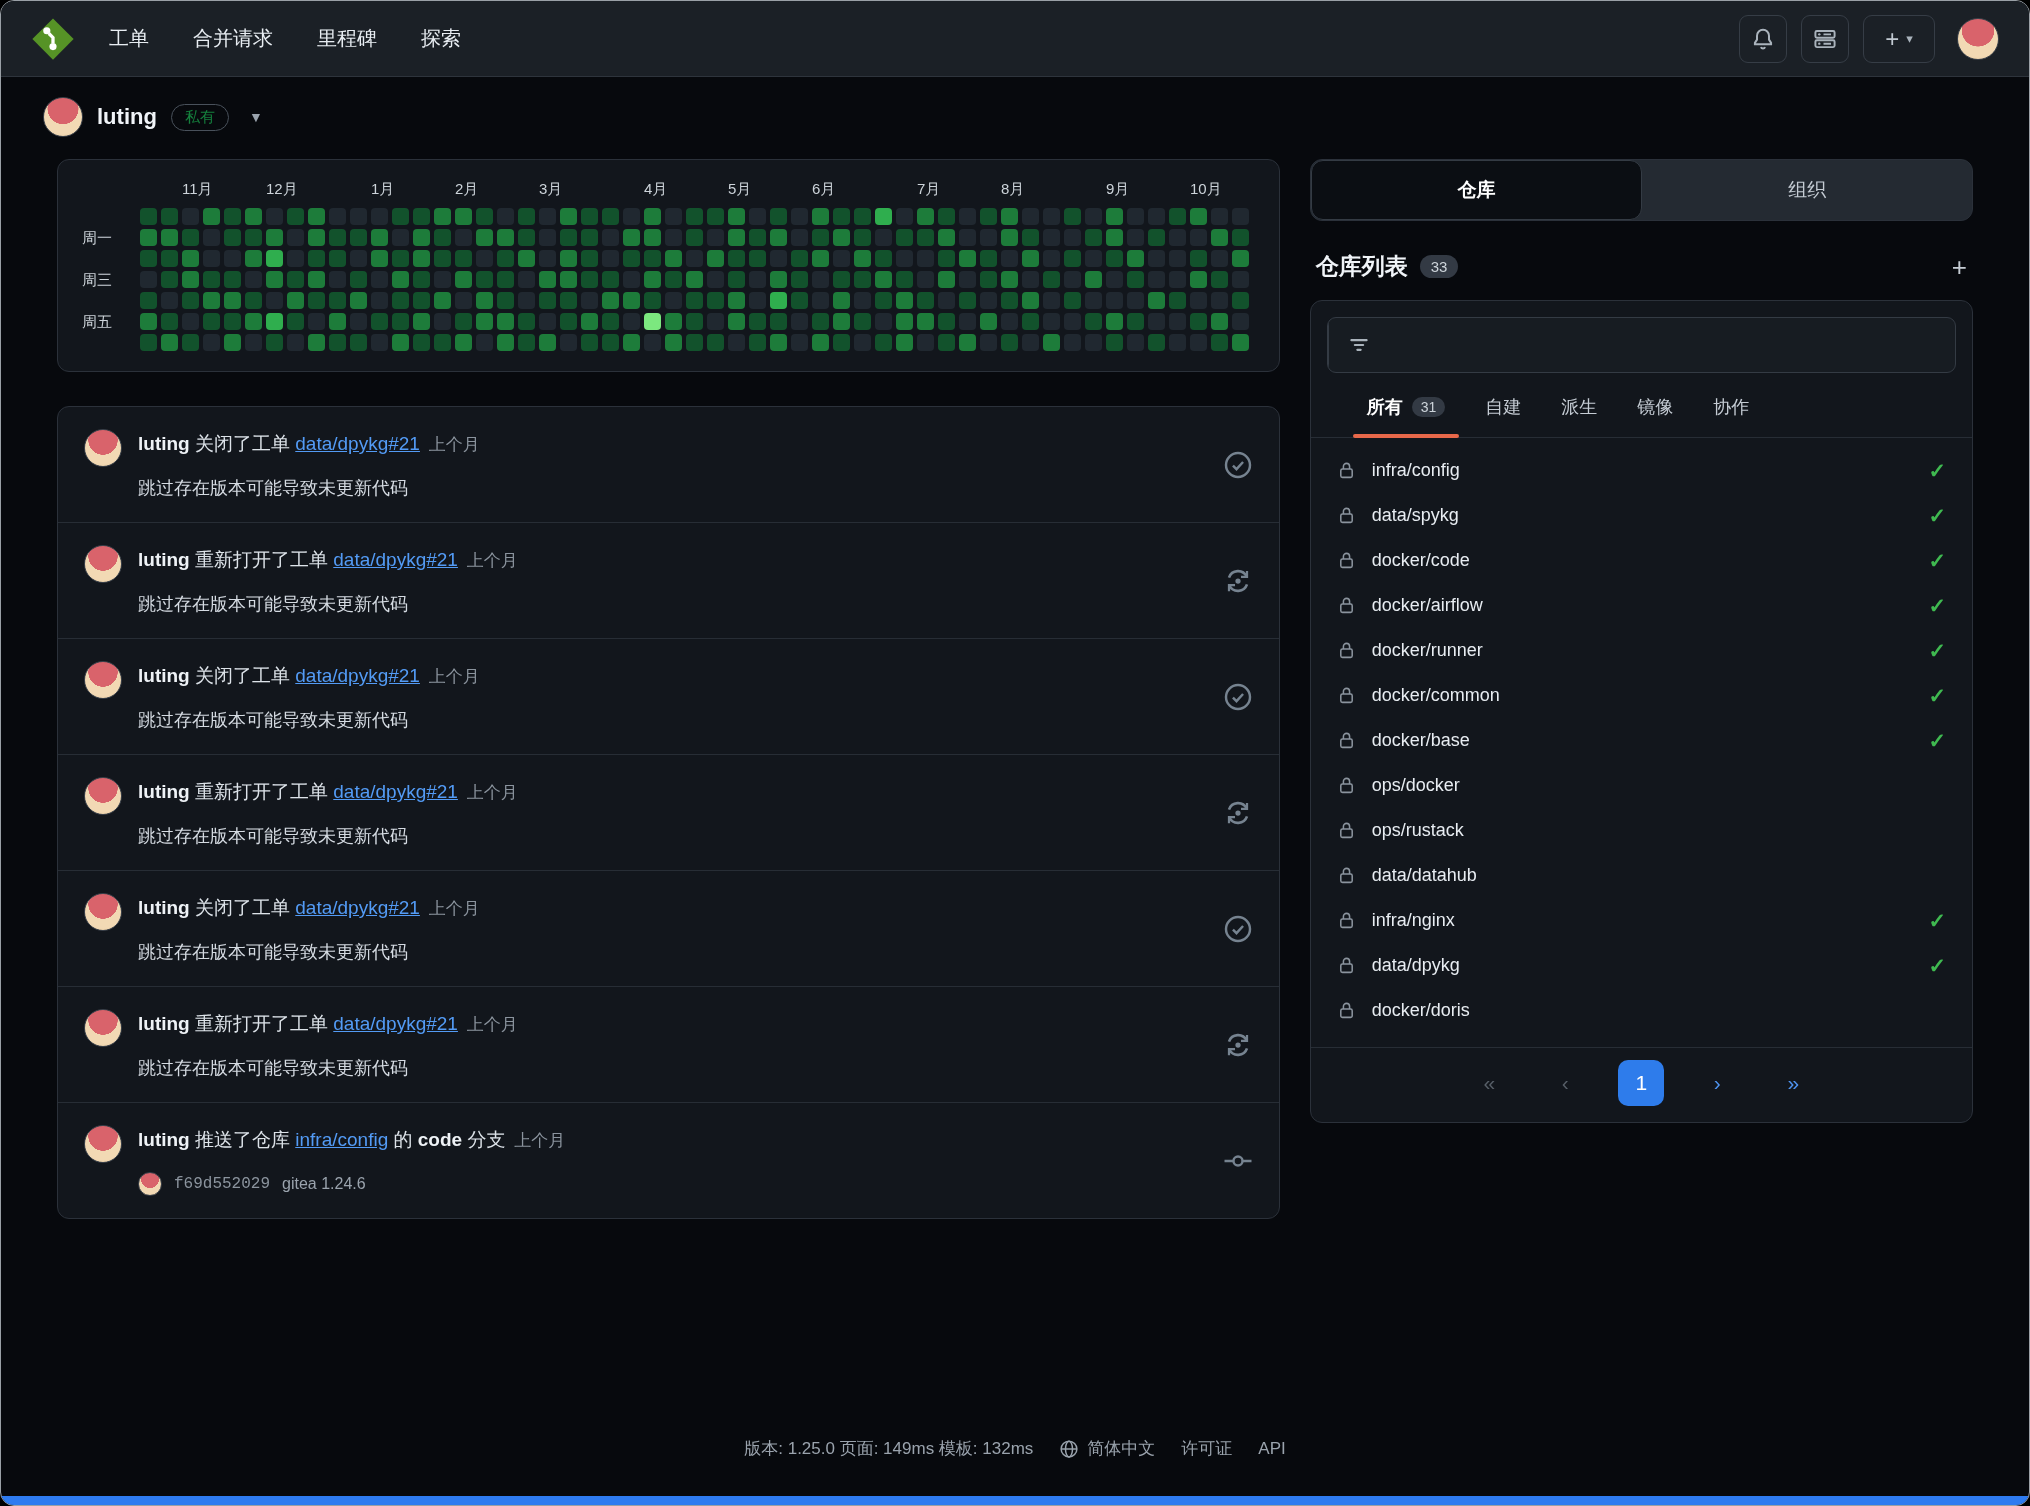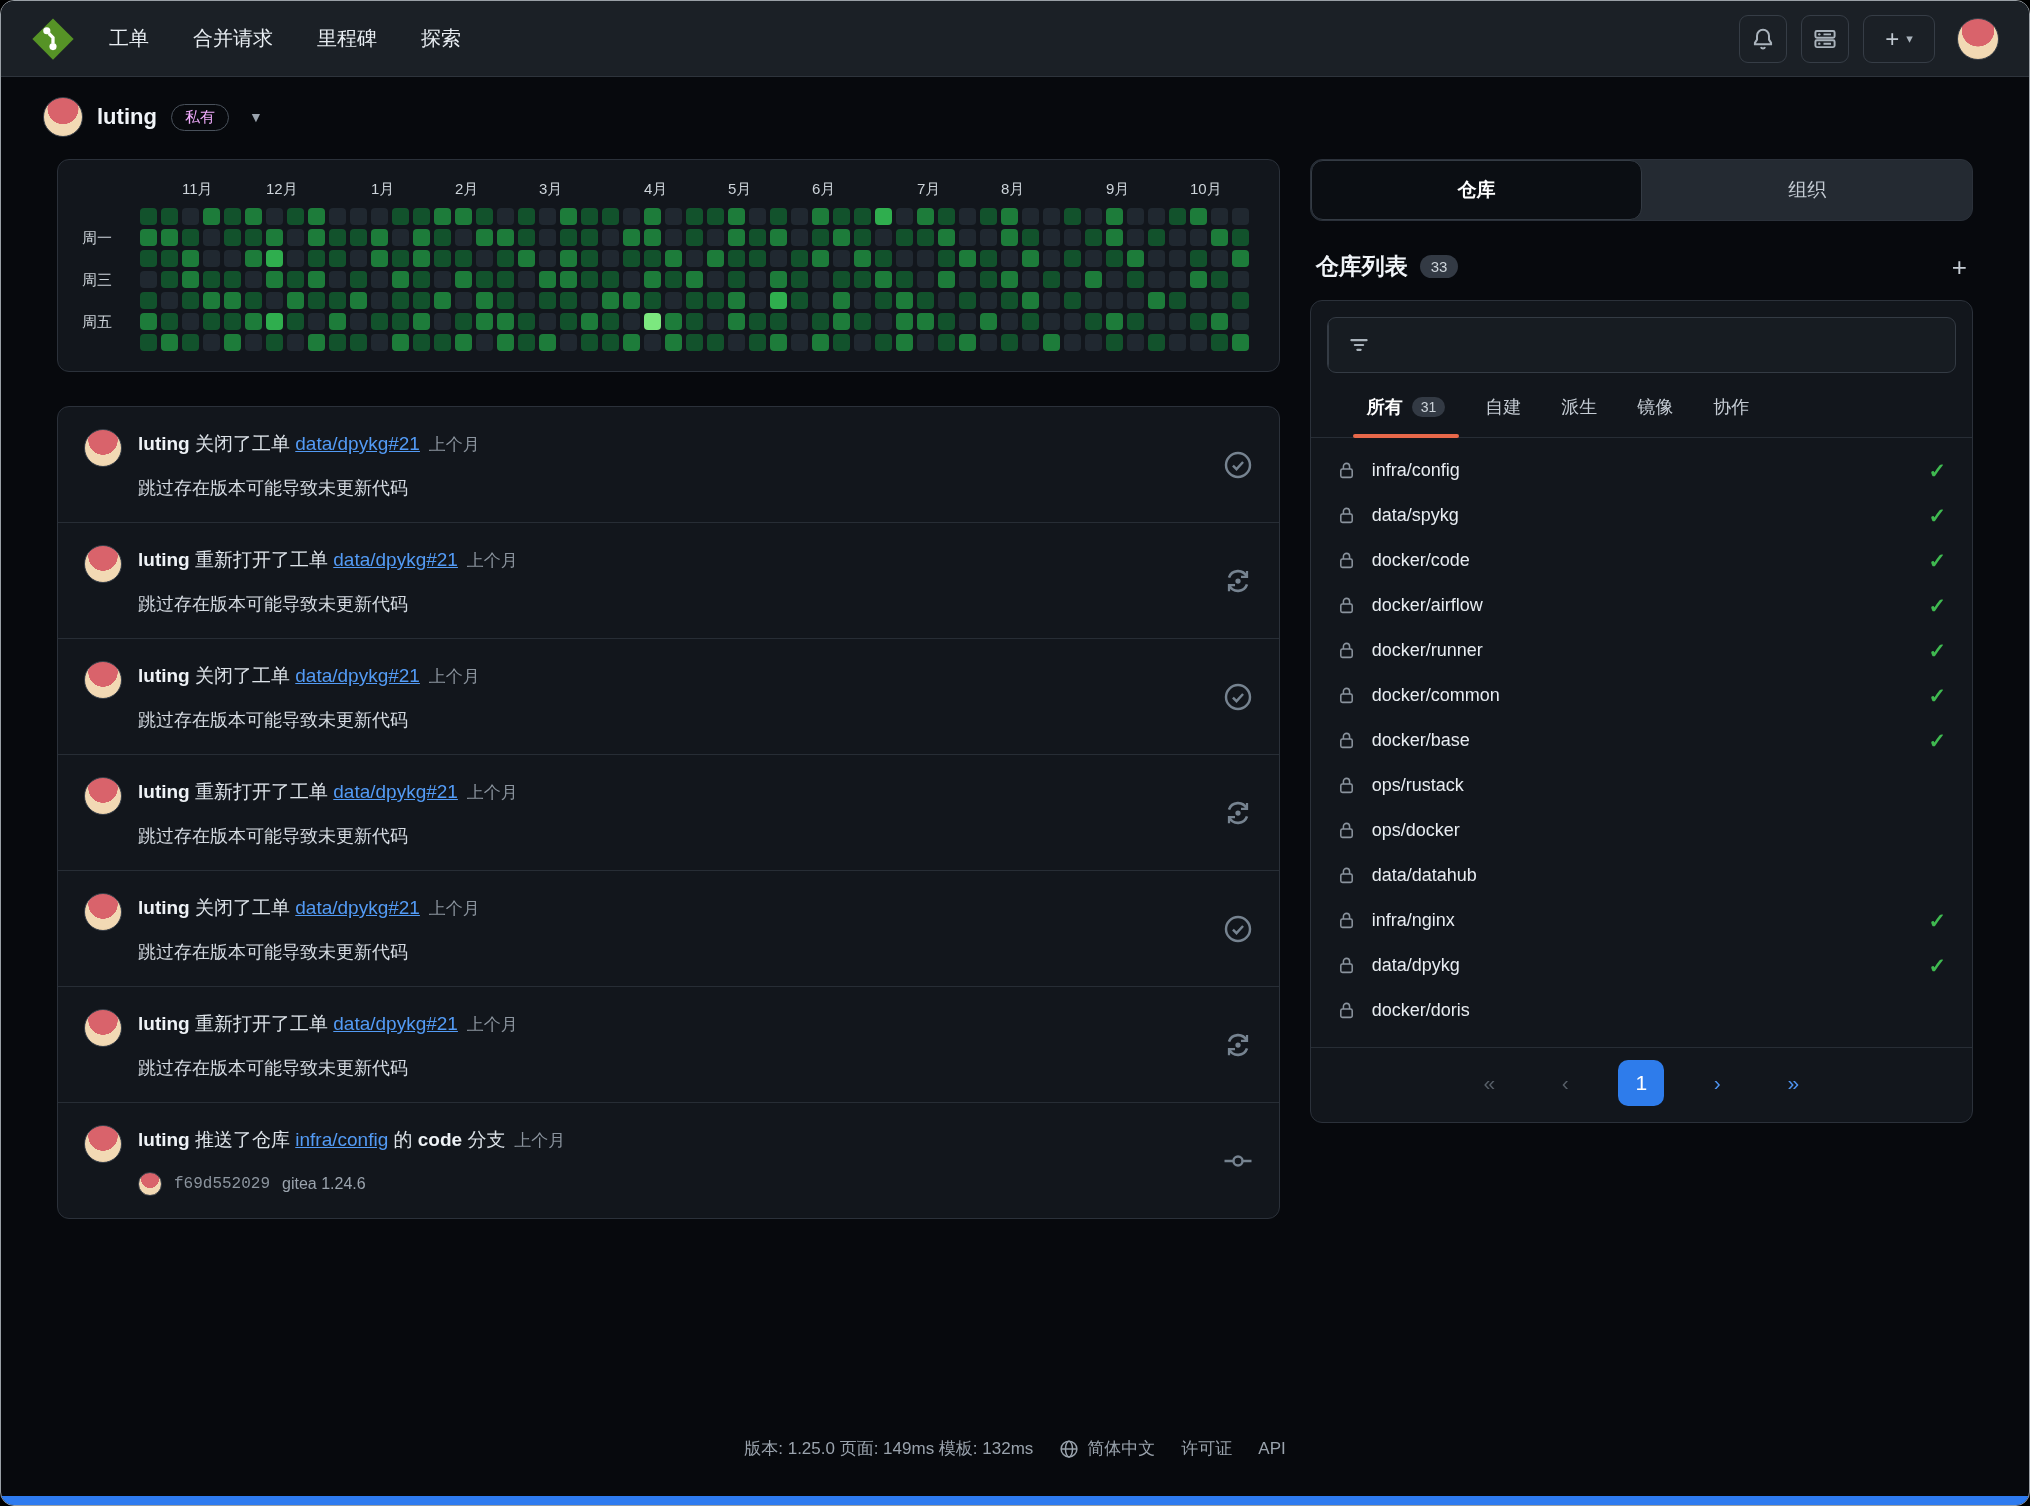--- a/index.html
+++ b/index.html
@@ -39,21 +39,21 @@
     background:radial-gradient(circle at 50% 28%, #d9636b 0 46%, #f2d9b4 47% 75%, #e8c79a 100%);
     border:1px solid #3a414a;
   }
   .avatar.nav{ width:42px; height:42px; margin-left:8px; }
   
   .profile-row{ display:flex; align-items:center; gap:14px; padding:20px 56px 8px 42px; }
   .avatar.profile{ width:40px; height:40px; }
   .profile-name{ font-size:22px; font-weight:bold; color:#f0f4f8; }
   .badge-pill{
     border:1px solid #49515b; border-radius:14px; padding:3px 13px;
-    font-size:15px; color:#f0abfc;
+    font-size:15px; color:#15803d;
   }
   .profile-caret{ color:#9aa3ad; font-size:14px; margin-left:6px; cursor:pointer; }
   
   .main{ display:flex; padding:14px 56px 0 56px; gap:30px; flex:0 0 auto; }
   .left-col{ width:1224px; display:flex; flex-direction:column; gap:34px; }
   .right-col{ width:664px; display:flex; flex-direction:column; }
   .card{
     background:#12161c; border:1px solid #2b313a; border-radius:12px;
   }
   
@@ -819,30 +819,30 @@
               <span class="repo-name">docker/base</span>
               <span class="repo-check">✓</span>
             </div>
             <div class="repo-row">
               <span class="repo-lock">
                 <svg width="19" height="19" viewBox="0 0 16 16" fill="none" stroke="currentColor" stroke-width="1.3">
                   <rect x="3.2" y="6.8" width="9.6" height="7" rx="1.4"></rect>
                   <path d="M5.4 6.8V4.6a2.6 2.6 0 0 1 5.2 0v2.2"></path>
                 </svg>
               </span>
+              <span class="repo-name">ops/docker</span>
+            </div>
+            <div class="repo-row">
+              <span class="repo-lock">
+                <svg width="19" height="19" viewBox="0 0 16 16" fill="none" stroke="currentColor" stroke-width="1.3">
+                  <rect x="3.2" y="6.8" width="9.6" height="7" rx="1.4"></rect>
+                  <path d="M5.4 6.8V4.6a2.6 2.6 0 0 1 5.2 0v2.2"></path>
+                </svg>
+              </span>
               <span class="repo-name">ops/rustack</span>
-            </div>
-            <div class="repo-row">
-              <span class="repo-lock">
-                <svg width="19" height="19" viewBox="0 0 16 16" fill="none" stroke="currentColor" stroke-width="1.3">
-                  <rect x="3.2" y="6.8" width="9.6" height="7" rx="1.4"></rect>
-                  <path d="M5.4 6.8V4.6a2.6 2.6 0 0 1 5.2 0v2.2"></path>
-                </svg>
-              </span>
-              <span class="repo-name">ops/docker</span>
             </div>
             <div class="repo-row">
               <span class="repo-lock">
                 <svg width="19" height="19" viewBox="0 0 16 16" fill="none" stroke="currentColor" stroke-width="1.3">
                   <rect x="3.2" y="6.8" width="9.6" height="7" rx="1.4"></rect>
                   <path d="M5.4 6.8V4.6a2.6 2.6 0 0 1 5.2 0v2.2"></path>
                 </svg>
               </span>
               <span class="repo-name">data/datahub</span>
             </div>

